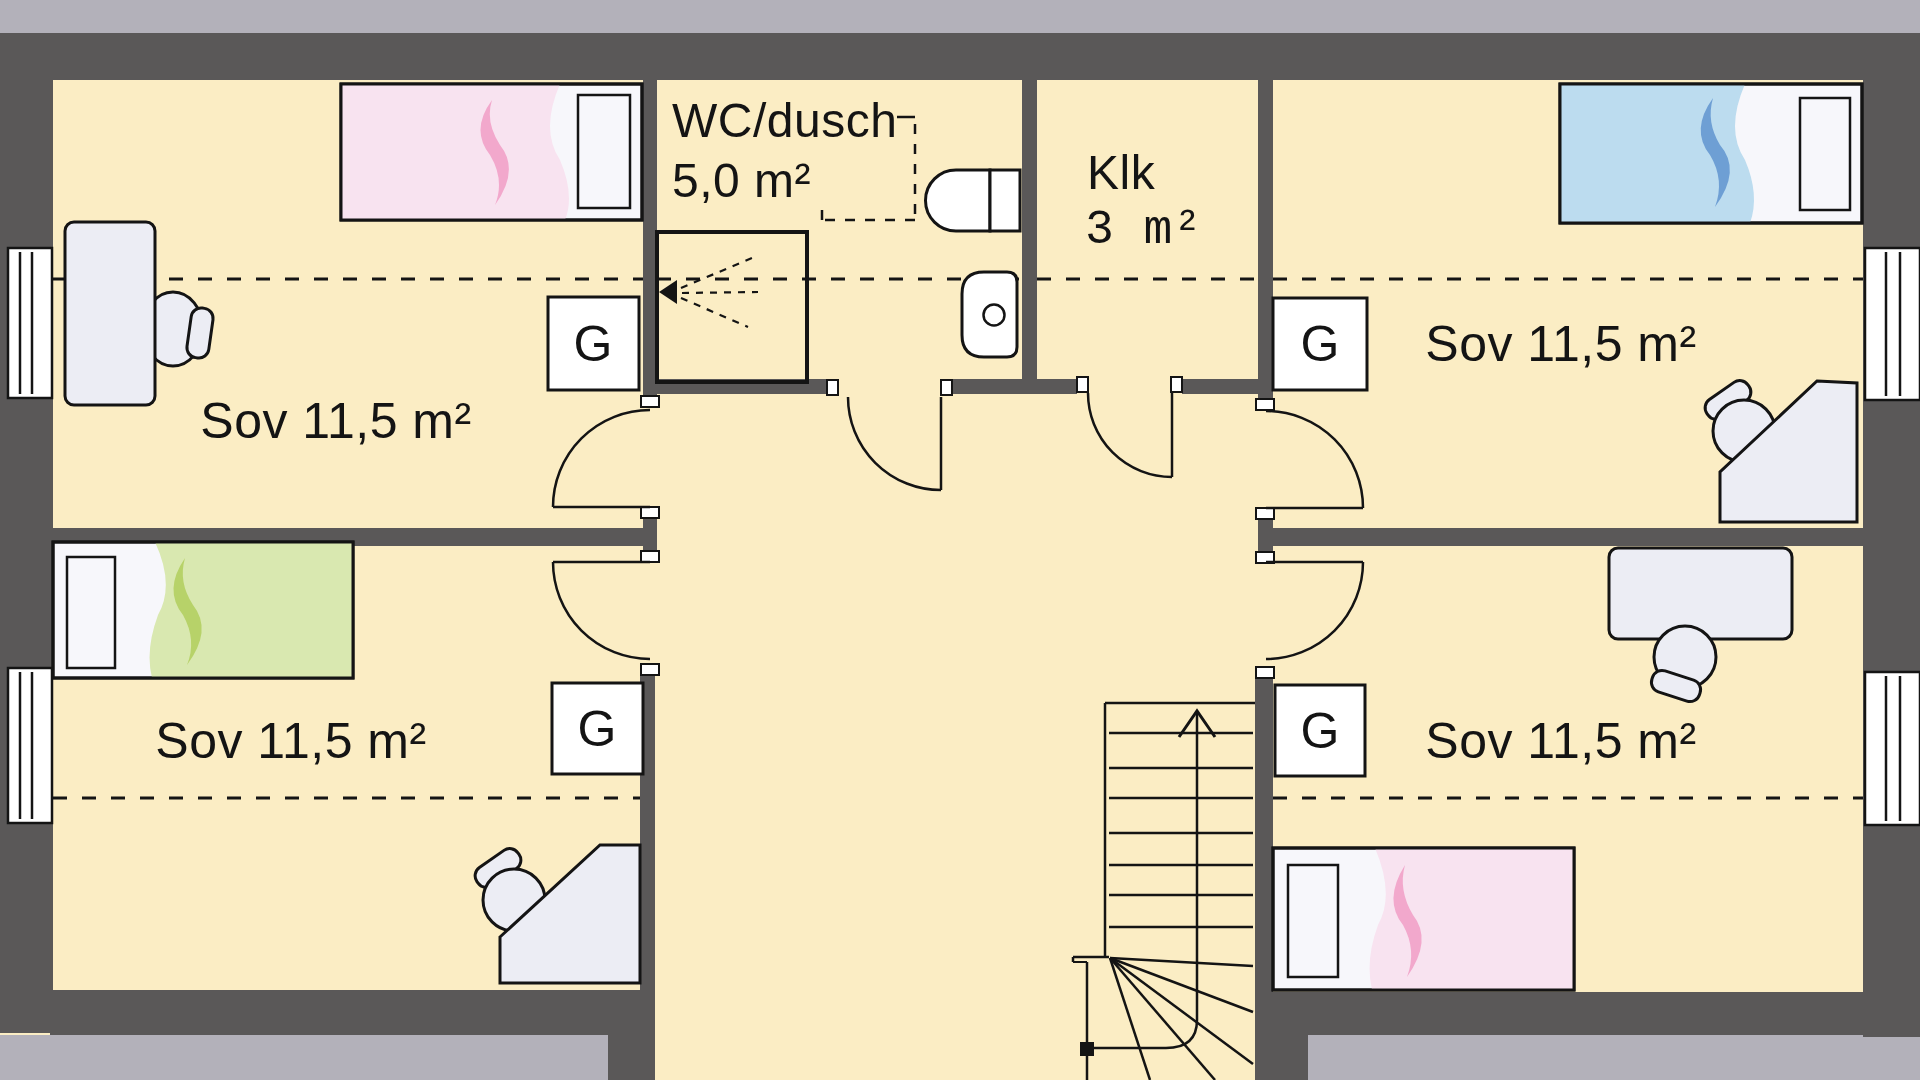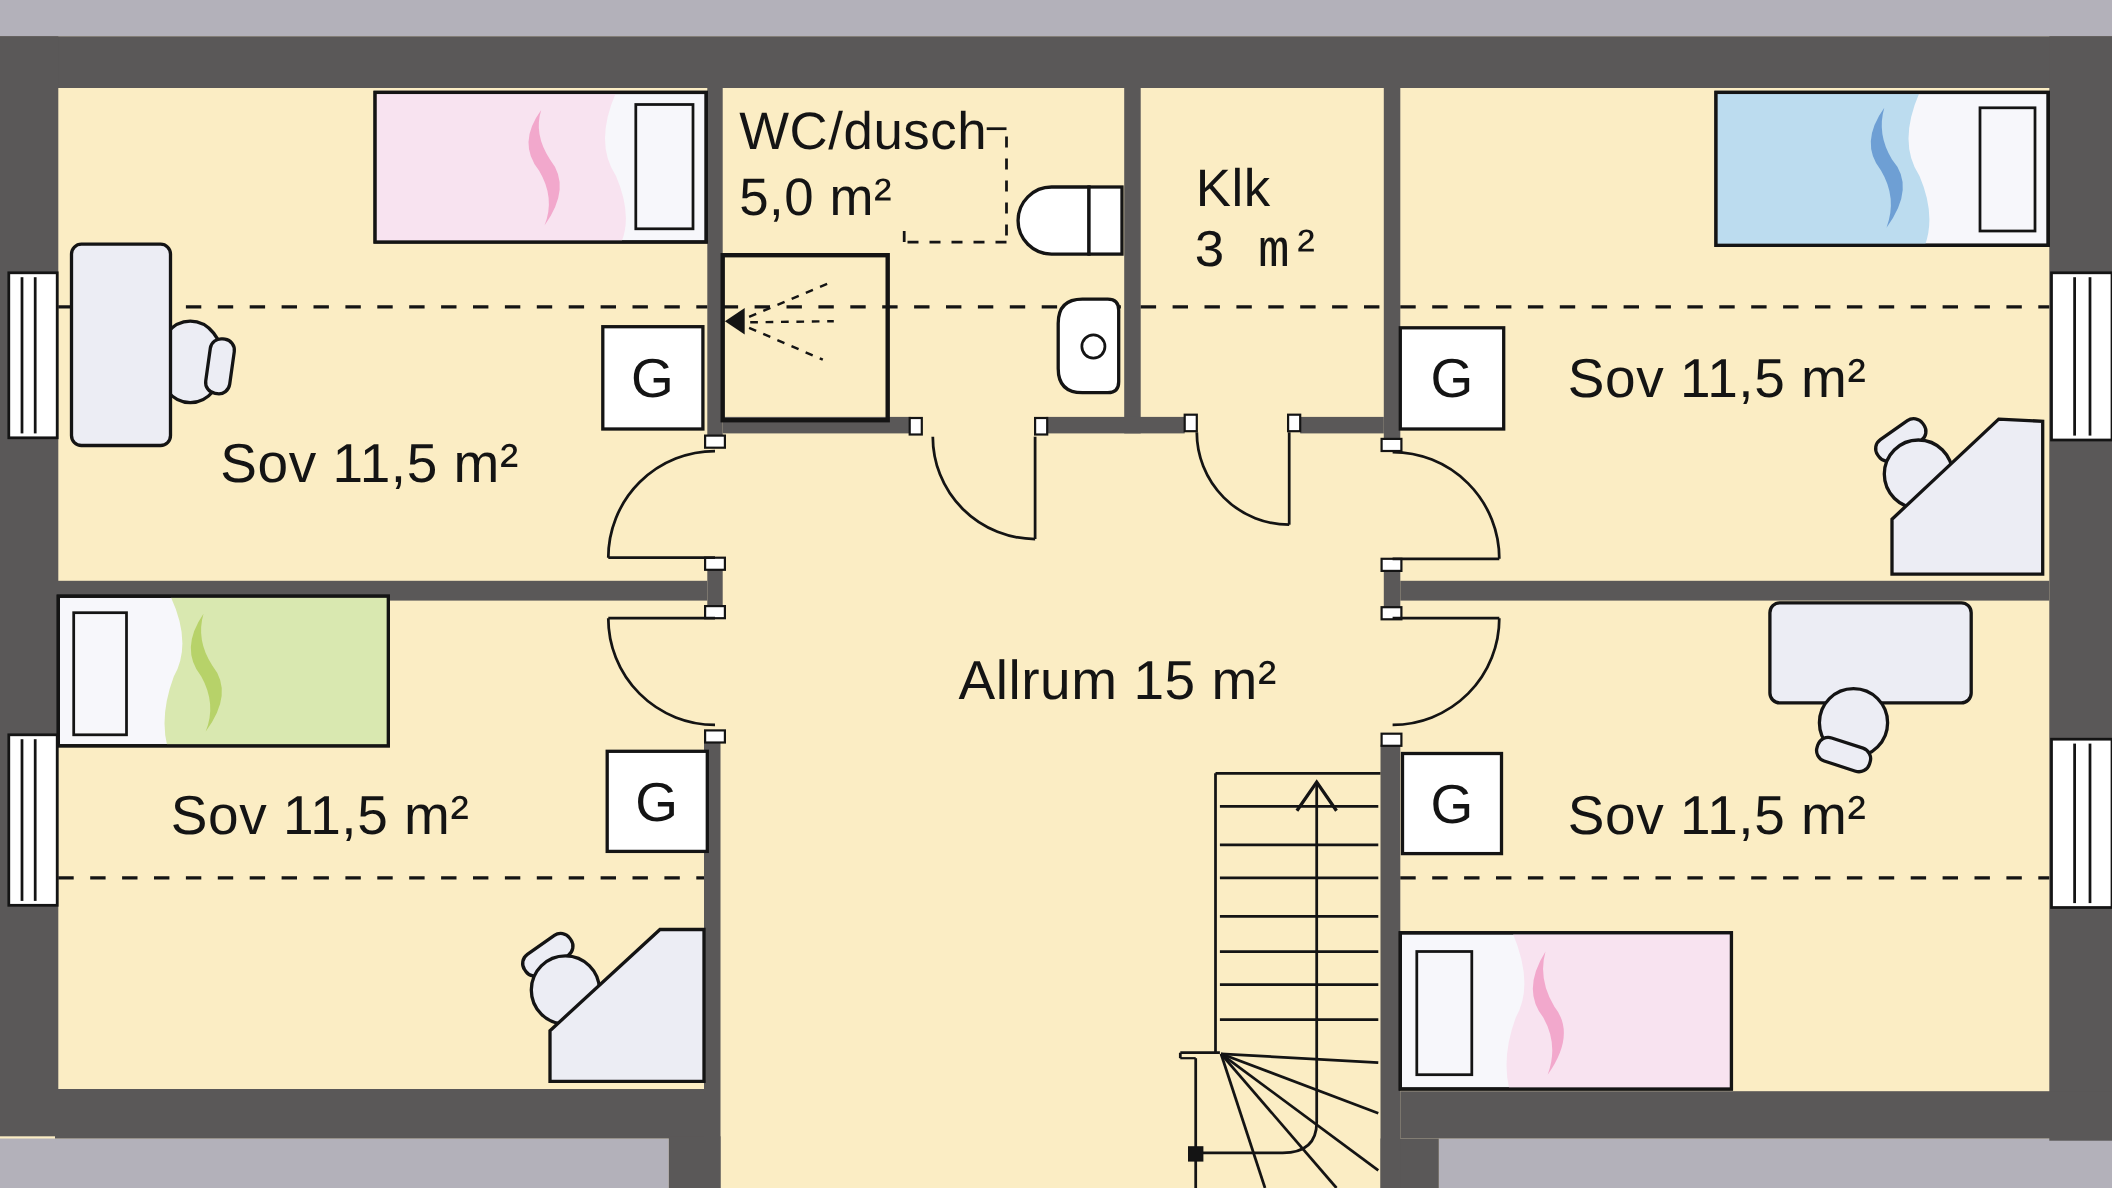--- a/index.html
+++ b/index.html
@@ -259,19 +259,18 @@
         <rect x="1275" y="685" width="90" height="91"></rect>
         <text class="gtext" x="1320" y="748" text-anchor="middle" stroke="none">G</text>
       </g>
     </g>
   </svg>
 
   <div class="label" style="left:336px;top:421px;">Sov 11,5 m²</div>
   <div class="label" style="left:1561px;top:344px;">Sov 11,5 m²</div>
   <div class="label" style="left:291px;top:741px;">Sov 11,5 m²</div>
   <div class="label" style="left:1561px;top:741px;">Sov 11,5 m²</div>
-  <div class="label" style="left:1016px;top:618px;">Allrum 15 m²</div>
   <div class="label small left-align" style="left:672px;top:120px;">WC/dusch</div>
   <div class="label small left-align" style="left:672px;top:180px;">5,0 m²</div>
   <div class="label small left-align" style="left:1087px;top:172px;">Klk</div>
   <div class="label small left-align" style="left:1085px;top:230px;font-family:Liberation Mono, monospace;">3 m²</div>
 
 </div>
 
 </body></html>

